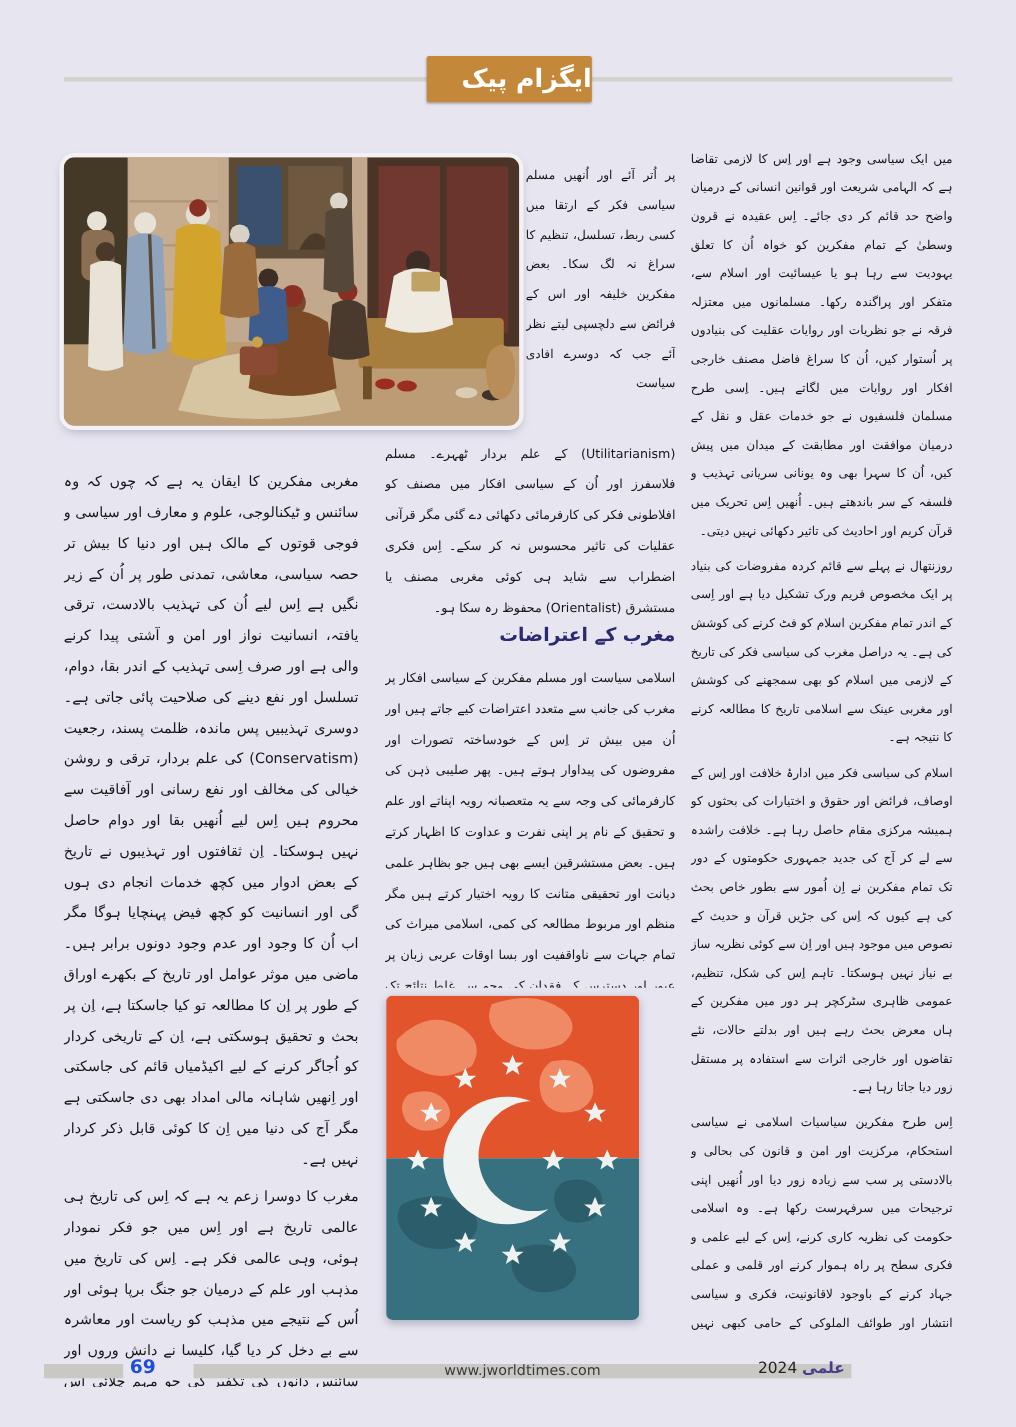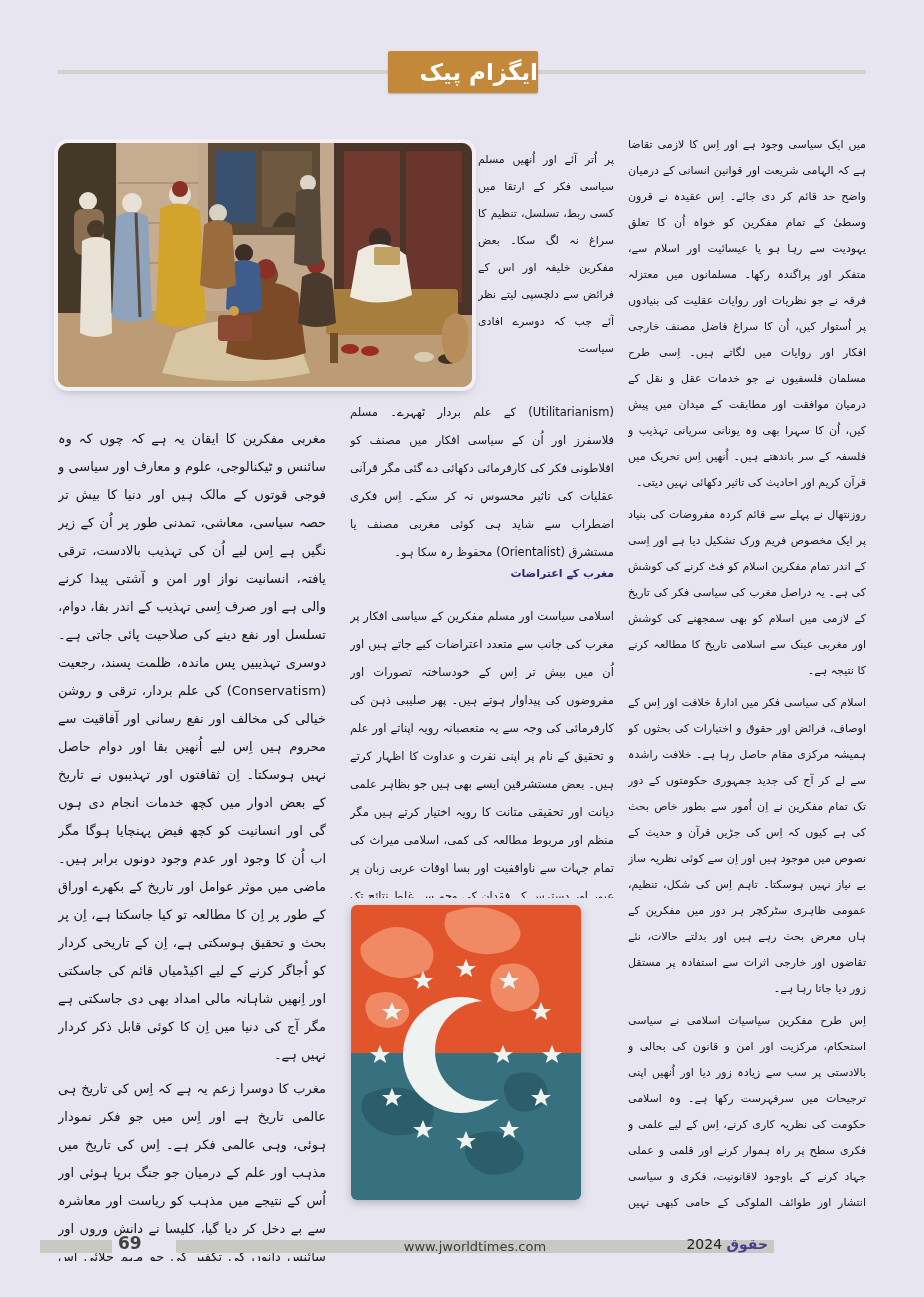--- a/index.html
+++ b/index.html
@@ -25,34 +25,34 @@
   }
   
   .col{position:absolute;direction:rtl;text-align:justify;overflow:hidden;}
   .col .para{margin:0 0 6px 0;}
   .col-right{left:628px;top:132px;width:238px;height:1080px;font-size:11px;line-height:26px;}
   .col-left{left:58px;top:396px;width:268px;height:836px;font-size:13px;line-height:28px;margin-top:29px;}
   .mid-top{left:478px;top:146px;width:136px;height:248px;font-size:11px;line-height:27px;}
   .mid-para{left:350px;top:398px;width:264px;height:168px;font-size:11.5px;line-height:28px;}
   .mid-heading{
     position:absolute;left:350px;top:567px;width:264px;direction:rtl;text-align:right;
-    font-size:11px;font-weight:bold;
+    font-size:17px;font-weight:bold;
   }
   .mid-body{left:350px;top:602px;width:264px;height:296px;font-size:11.5px;line-height:28px;}
   
   .flagfig{
     position:absolute;left:351px;top:905px;width:230px;height:295px;
     border-radius:6px;overflow:hidden;box-shadow:0 3px 8px rgba(60,60,90,.3);
   }
   
   .foot-bar{position:absolute;height:13px;background:#c9c8c3;top:1240px;}
   .foot-left-bar{left:40px;width:72px;}
   .foot-main-bar{left:176px;width:598px;display:flex;align-items:center;}
   .page-num{
-    position:absolute;left:118px;top:1233px;font-size:17px;font-weight:bold;color:#404040;
+    position:absolute;left:118px;top:1233px;font-size:17px;font-weight:bold;color:#1d4ed8;
   }
   .site{flex:1;text-align:center;font-size:13px;color:#3a3a3a;line-height:13px;}
   .date{position:absolute;right:6px;top:-4px;direction:rtl;font-size:14px;white-space:nowrap;}
   .date .ur{font-weight:bold;}
   .date .yr{color:#222;}
 </style>
 </head>
 <body>
 
 <div class="head-rule"></div>
@@ -180,16 +180,16 @@
       <use href="#star" x="152" y="150"></use>
     </g>
   </svg>
 </div>
 
 <div class="foot-bar foot-left-bar"></div>
 <div class="page-num">69</div>
 <div class="foot-bar foot-main-bar">
   <div class="site">www.jworldtimes.com</div>
   <div class="date">
-    <span class="ur" style="color: rgb(71, 62, 146);">حقوق</span>
+    <span class="ur" style="color: rgb(71, 62, 146);">علمی</span>
     <span class="yr">2024</span>
   </div>
 </div>
 
 </body></html>

